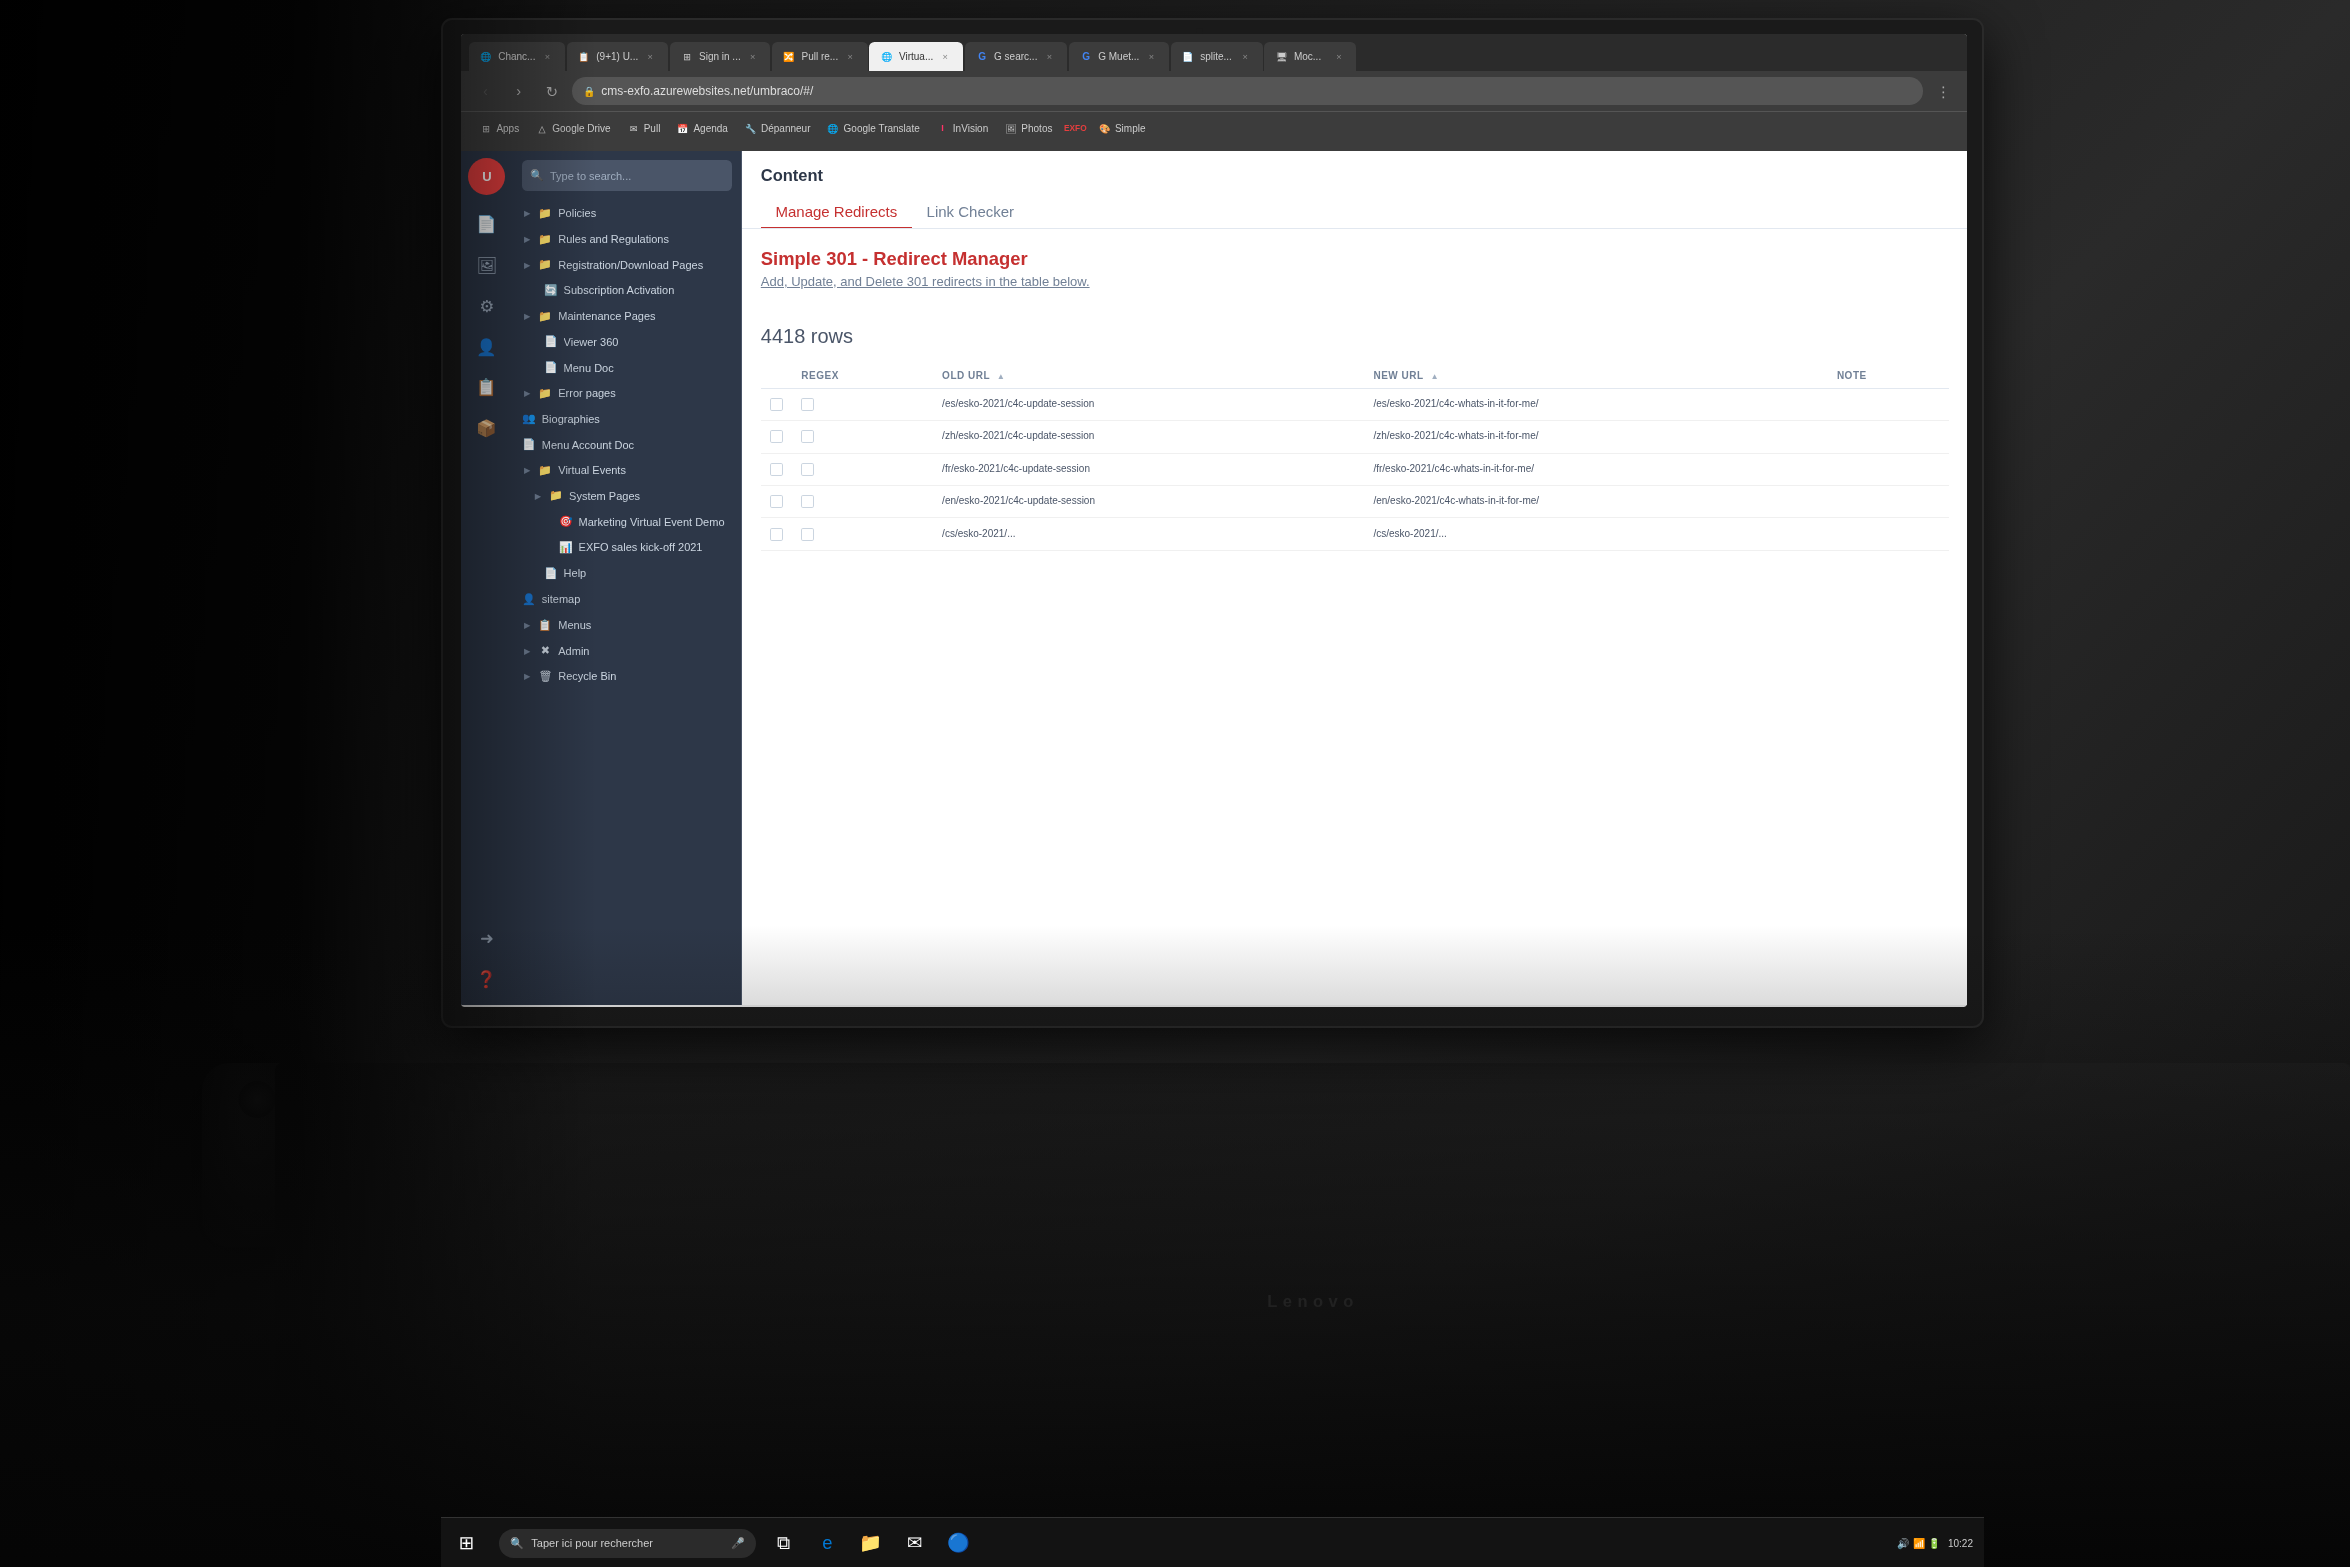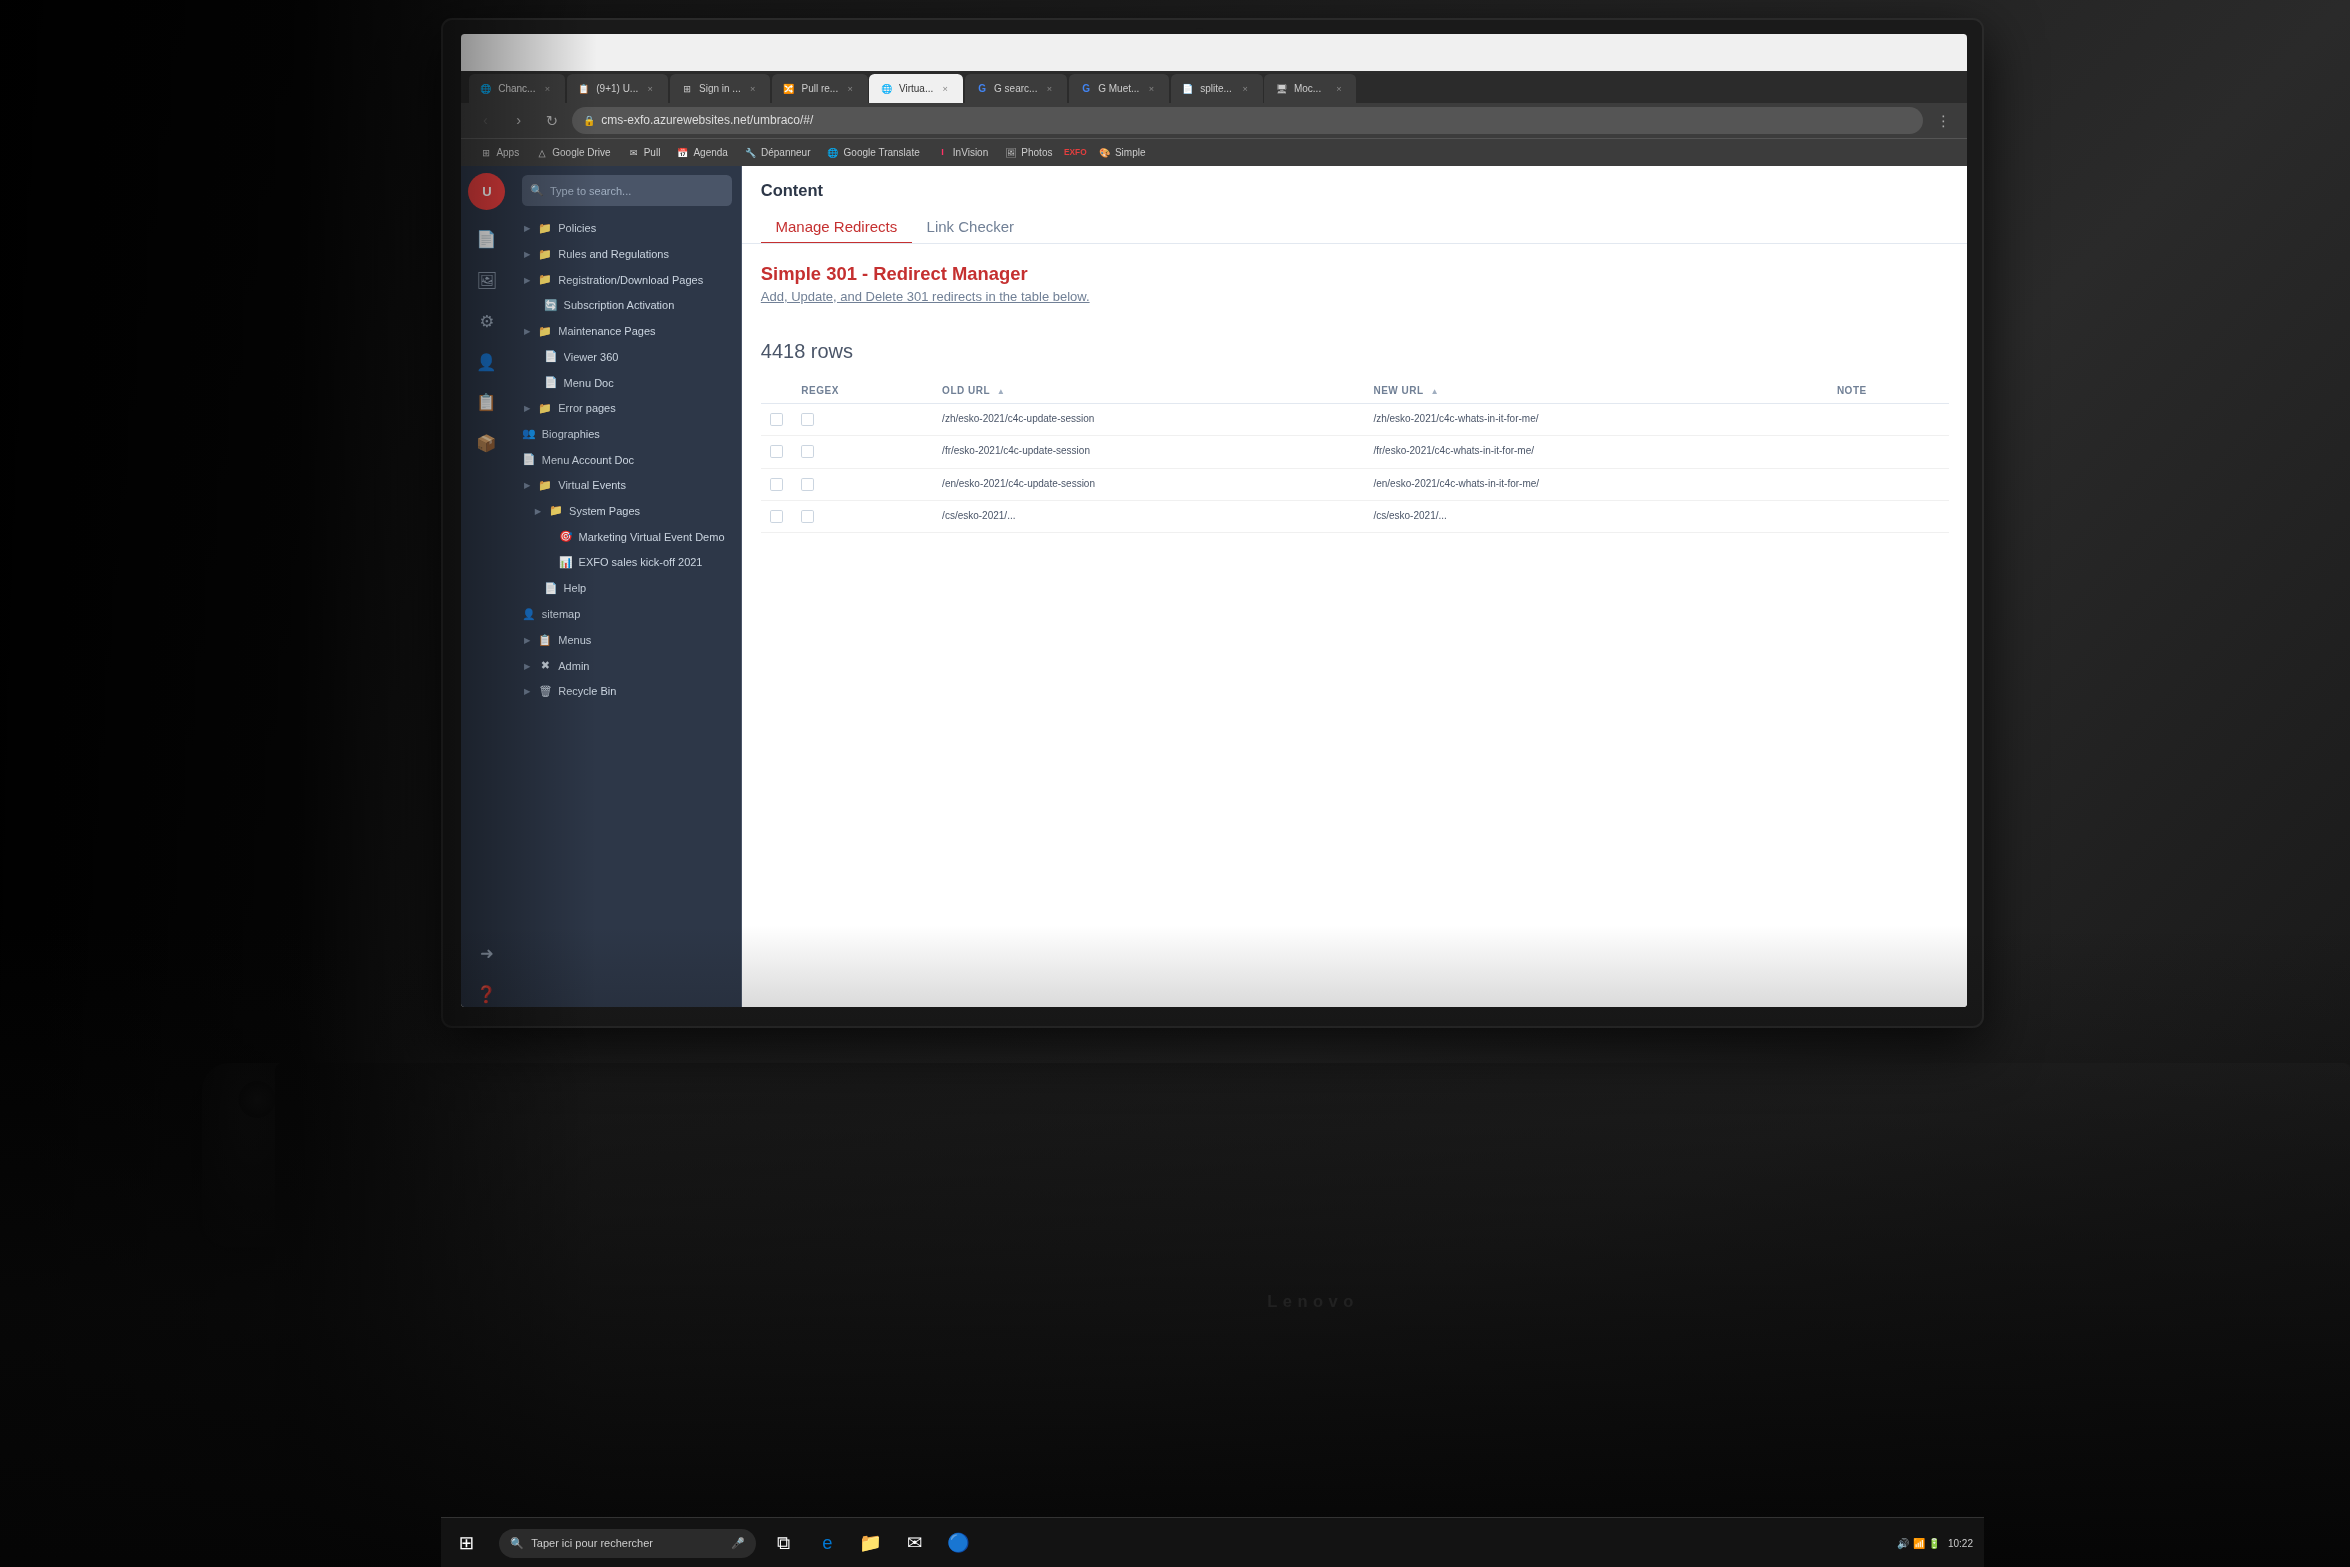--- a/index.html
+++ b/index.html
@@ -50,25 +50,24 @@
       width: 1506px;
       height: 973px;
       background: #f0f0f0;
       border-radius: 3.7px;
       overflow: hidden;
     }
 
     
     .browser-chrome {
       width: 100%;
-      height: 95px;
+      height: 117px;
       background: #3c3c3c;
       display: flex;
       flex-direction: column;
-      margin-top: 37px;
     }
 
     .browser-tabs {
       height: 37px;
       background: #2b2b2b;
       display: flex;
       align-items: flex-end;
       padding: 0 7.3px;
       gap: 1.8px;
       overflow: hidden;
@@ -880,20 +879,31 @@
                     <span>NEW URL</span>
                     <span class="sort-icon">▲</span>
                   </th>
                   <th>
                     <span>NOTE</span>
                   </th>
                 </tr>
               </thead>
               <tbody>
 
+                <tr>
+                  <td class="checkbox-cell">
+                    <div class="table-checkbox"></div>
+                  </td>
+                  <td>
+                    <div class="table-checkbox"></div>
+                  </td>
+                  <td class="url-cell">/es/esko-2021/c4c-update-session</td>
+                  <td class="url-cell">/es/esko-2021/c4c-whats-in-it-for-me/</td>
+                  <td></td>
+                </tr>
 
                 <tr>
                   <td class="checkbox-cell">
                     <div class="table-checkbox"></div>
                   </td>
                   <td>
                     <div class="table-checkbox"></div>
                   </td>
                   <td class="url-cell">/zh/esko-2021/c4c-update-session</td>
                   <td class="url-cell">/zh/esko-2021/c4c-whats-in-it-for-me/</td>

